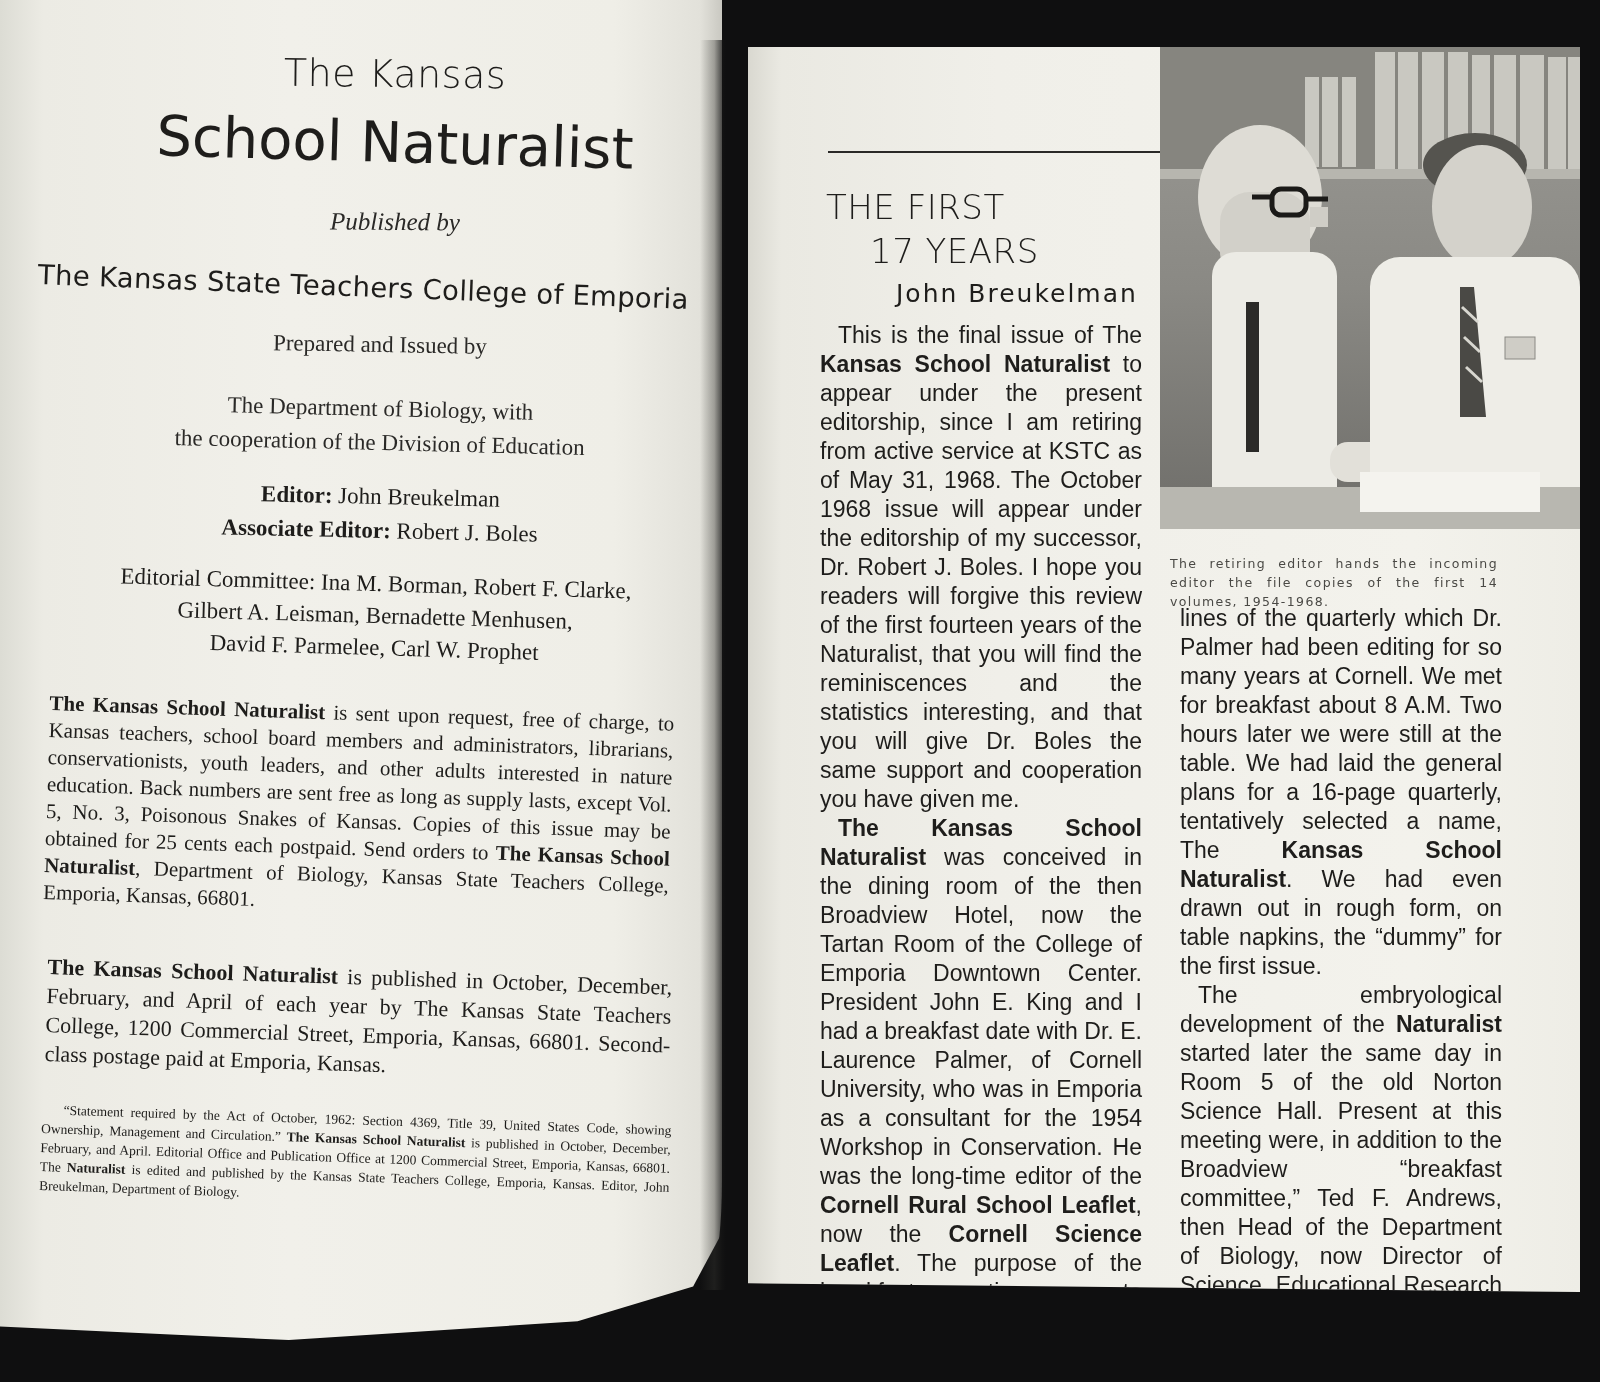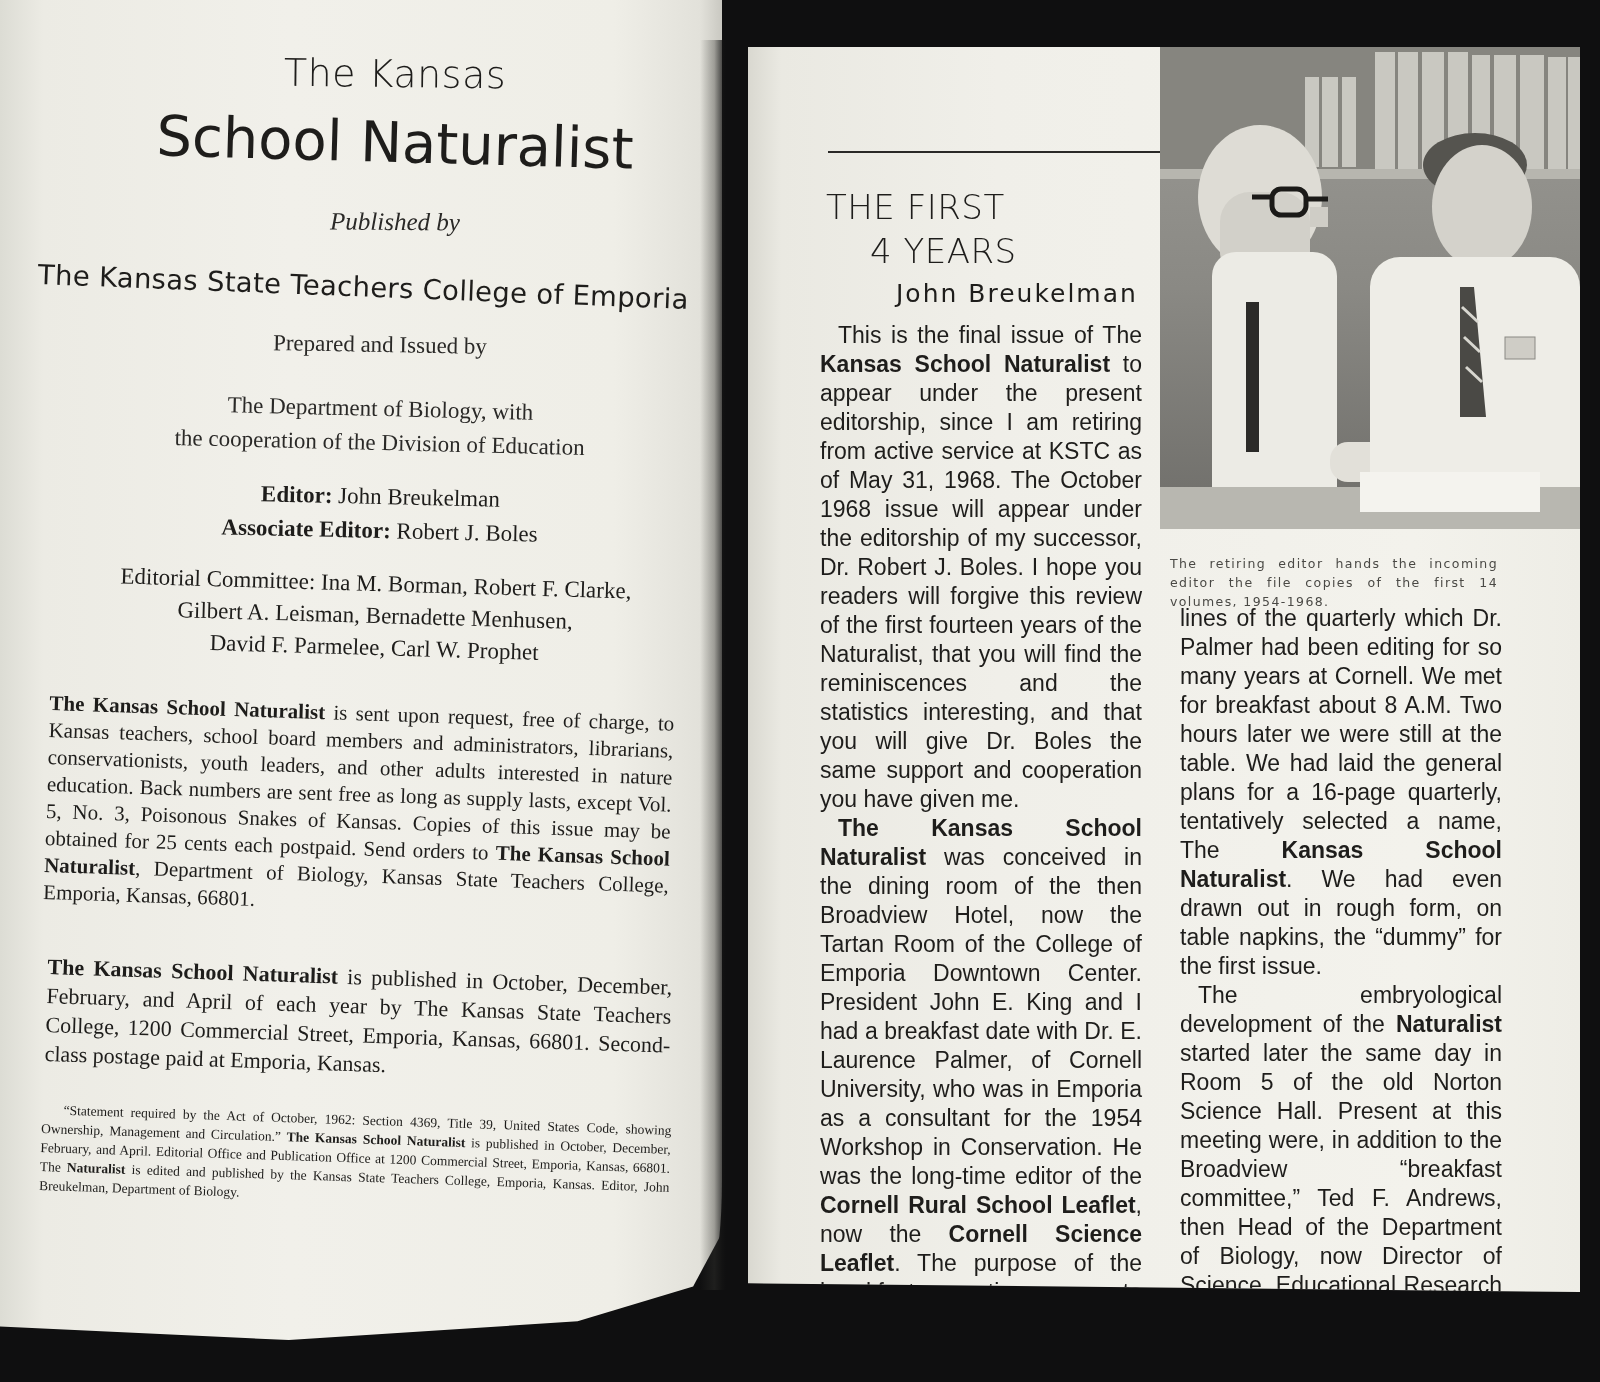--- a/index.html
+++ b/index.html
@@ -149,21 +149,21 @@
     <p class="para3"><span class="indent"></span><span>“Statement required by the Act of October, 1962: Section 4369, Title 39, United States Code, showing Ownership, Management and Circulation.” </span><b>The Kansas School Naturalist</b><span> is published in October, December, February, and April. Editorial Office and Publication Office at 1200 Commercial Street, Emporia, Kansas, 66801. The </span><b>Naturalist</b><span> is edited and published by the Kansas State Teachers College, Emporia, Kansas. Editor, John Breukelman, Department of Biology.</span></p>
   </div>
 </div>
 
 <div class="gutter"></div>
 
 <div class="right-page">
   <div class="rule"></div>
   <h1 class="article-title">
     <span>THE FIRST</span>
-    <span class="l2">4 YEARS</span>
+    <span class="l2">17 YEARS</span>
   </h1>
   <div class="byline">John Breukelman</div>
 
   <div class="photo" title="Two men seated at a desk in front of bookshelves reviewing file copies">
     <svg width="420" height="482" viewBox="0 0 420 482">
       <defs>
         <linearGradient id="bg" x1="0" y1="0" x2="0" y2="1">
           <stop offset="0" stop-color="#9c9b96"></stop>
             <stop offset="0.5" stop-color="#8a8984"></stop>
             <stop offset="1" stop-color="#6e6d69"></stop>

